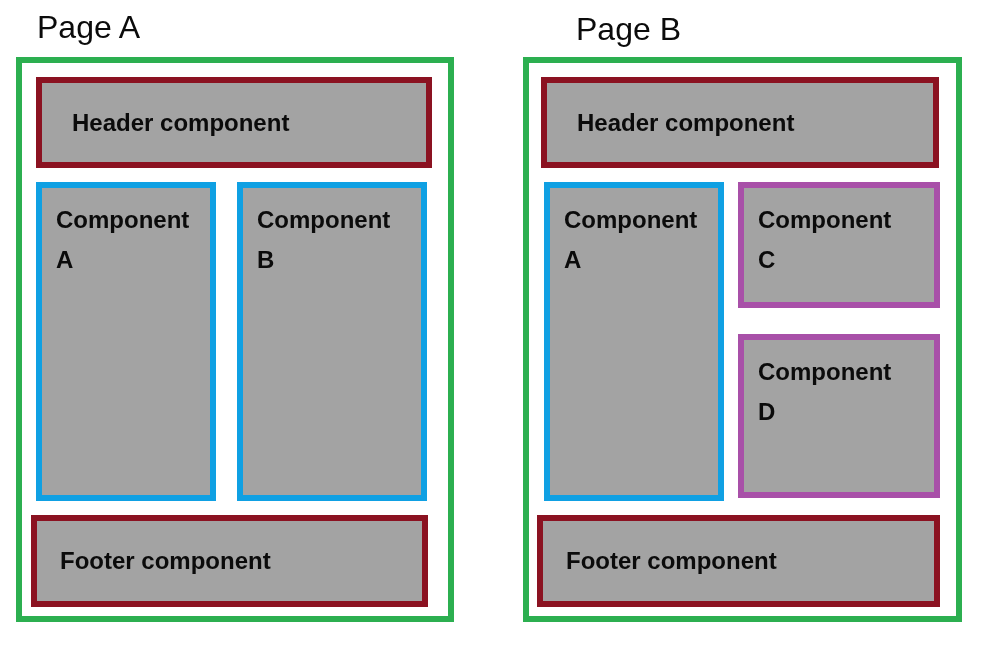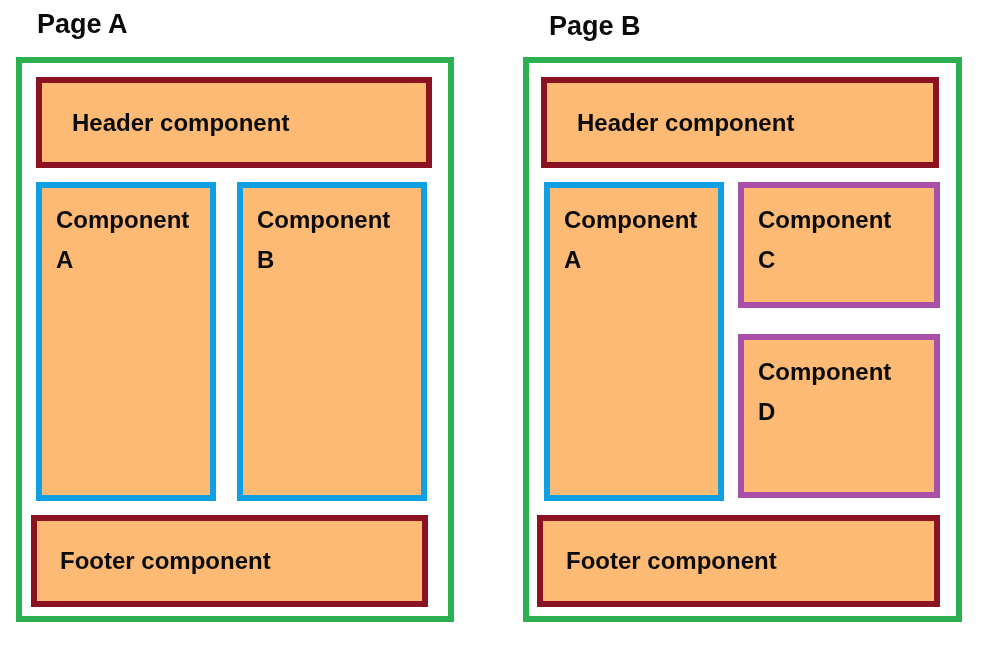--- a/index.html
+++ b/index.html
@@ -11,42 +11,42 @@
     position: relative;
     width: 983px;
     height: 645px;
     font-family: "Liberation Sans", sans-serif;
     color: #0b0b0b;
     overflow: hidden;
   }
 
   .page-title {
     position: absolute;
-    font-size: 27px;
-    font-weight: bold;
+    font-size: 32px;
+    font-weight: normal;
     white-space: nowrap;
   }
   #title-a { left: 37px; top: 9px; }
-  #title-b { left: 549px; top: 11px; }
+  #title-b { left: 576px; top: 11px; }
 
   .frame {
     position: absolute;
     top: 57px;
     height: 565px;
     border: 6px solid var(--page-border, #2caf50);
     box-sizing: border-box;
     background: #ffffff;
   }
   #frame-a { left: 16px; width: 438px; }
   #frame-b { left: 523px; width: 439px; }
 
   .box {
     position: absolute;
     box-sizing: border-box;
-    background: #fdba74;
+    background: #a3a3a3;
     font-size: 24px;
     font-weight: bold;
   }
 
   .hf-box {
     border: 6px solid var(--header-footer-border, #8b1221);
     display: flex;
     align-items: center;
   }
   .hf-box .hf-label { white-space: nowrap; }

